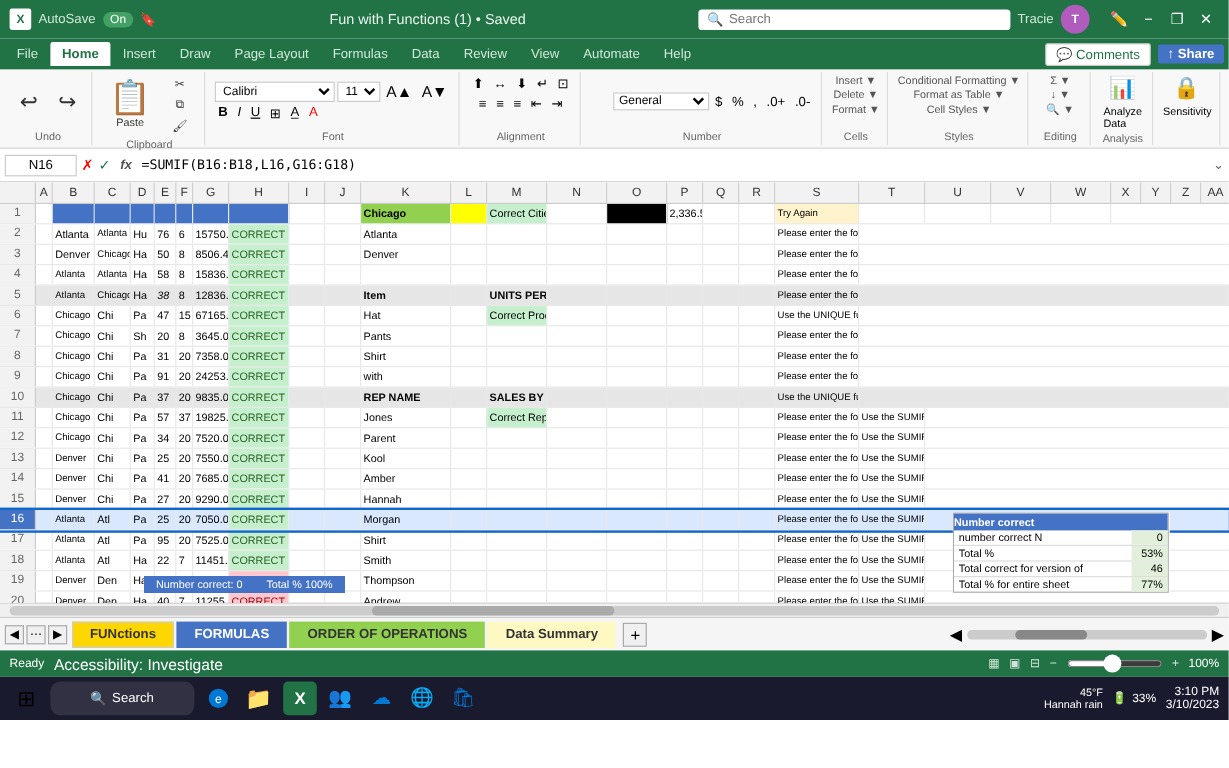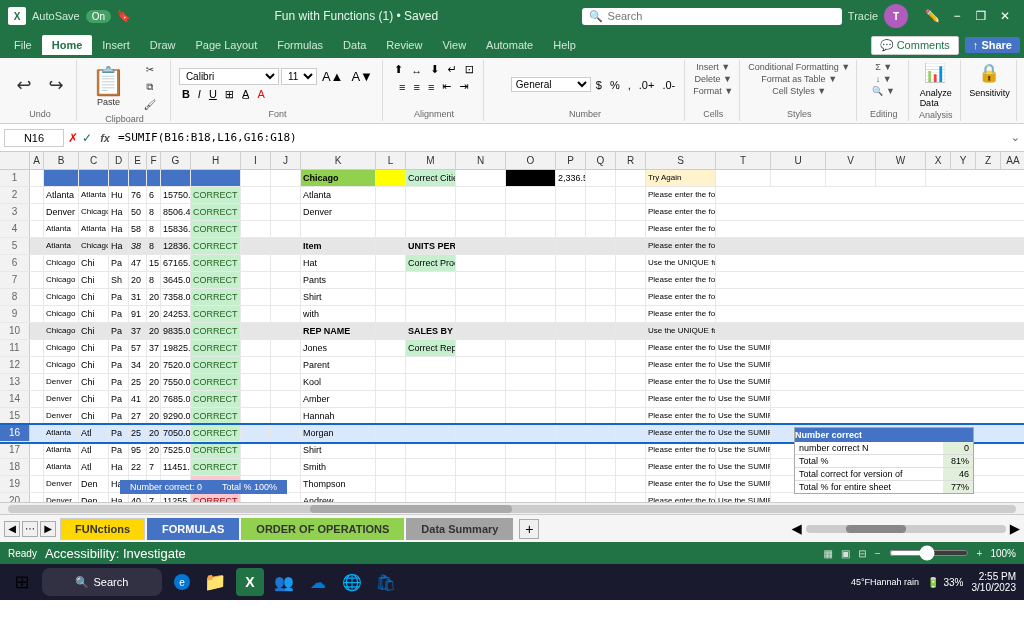--- a/index.html
+++ b/index.html
@@ -60,21 +60,21 @@
     .grid-row { display: flex; min-height: 16px; border-bottom: 1px solid #e8e8e8; }
     .row-num { width: 30px; min-width: 30px; background: #f2f2f2; border-right: 1px solid #ccc; text-align: center; font-size: 10px; color: #666; line-height: 16px; flex-shrink: 0; }
     .cell { border-right: 1px solid #e8e8e8; font-size: 9px; padding: 0 2px; overflow: hidden; white-space: nowrap; flex-shrink: 0; line-height: 16px; }
 
     
     #sheet-tabs { display: flex; align-items: center; background: #f5f5f5; border-top: 1px solid #ccc; height: 28px; padding: 0 4px; }
     .sheet-tab { padding: 4px 14px; cursor: pointer; font-size: 11px; border: 1px solid transparent; border-radius: 0; margin-right: 2px; }
     .sheet-tab.functions { background: #ffd700; color: #333; font-weight: bold; border: 1px solid #ccc; }
     .sheet-tab.formulas { background: #4472c4; color: white; font-weight: bold; }
     .sheet-tab.order-ops { background: #92d050; color: #333; font-weight: bold; }
-    .sheet-tab.data-summary { background: #a3a3a3; color: #333; font-weight: bold; }
+    .sheet-tab.data-summary { background: #fef9c3; color: #333; font-weight: bold; }
     .tab-nav { display: flex; gap: 2px; align-items: center; margin-right: 4px; }
     .tab-nav-btn { width: 16px; height: 16px; border: 1px solid #aaa; background: #f0f0f0; cursor: pointer; font-size: 10px; display: flex; align-items: center; justify-content: center; }
     .add-sheet { margin-left: 4px; width: 20px; height: 20px; border: 1px solid #aaa; background: #f0f0f0; cursor: pointer; font-size: 14px; display: flex; align-items: center; justify-content: center; }
 
     
     #status-bar { display: flex; align-items: center; background: #217346; height: 22px; color: white; font-size: 10px; padding: 0 8px; gap: 8px; }
     .status-right { margin-left: auto; display: flex; gap: 8px; align-items: center; }
     .zoom-display { font-size: 10px; }
     .view-btn { font-size: 10px; cursor: pointer; opacity: 0.8; }
 
@@ -779,21 +779,21 @@
   </div>
 
   <div style="position:absolute;bottom:8px;right:50px;background:white;border:1px solid #aaa;font-size:9px;z-index:10;min-width:180px;">
     <div style="background:#4472c4;color:white;padding:2px 0;font-weight:bold;">Number correct</div>
     <div style="display:flex;border-bottom:1px solid #ddd;">
       <div style="padding:1px 4px;flex:1;">number correct N</div>
       <div style="padding:1px 4px;background:#e2efda;min-width:30px;text-align:right;">0</div>
     </div>
     <div style="display:flex;border-bottom:1px solid #ddd;">
       <div style="padding:1px 4px;flex:1;">Total %</div>
-      <div style="padding:1px 4px;background:#e2efda;min-width:30px;text-align:right;">81%</div>
+      <div style="padding:1px 4px;background:#e2efda;min-width:30px;text-align:right;">53%</div>
     </div>
     <div style="display:flex;border-bottom:1px solid #ddd;">
       <div style="padding:1px 4px;flex:1;">Total correct for version of</div>
       <div style="padding:1px 4px;background:#e2efda;min-width:30px;text-align:right;">46</div>
     </div>
     <div style="display:flex;">
       <div style="padding:1px 4px;flex:1;">Total % for entire sheet</div>
       <div style="padding:1px 4px;background:#e2efda;min-width:30px;text-align:right;">77%</div>
     </div>
   </div>
@@ -856,26 +856,26 @@
         <text x="9" y="13" text-anchor="middle" fill="white" font-size="10">e</text>
       </svg>
   </div>
   <div class="taskbar-btn" style="color:#ffb900;font-size:18px;">📁</div>
   <div class="taskbar-btn" style="background:#217346;border-radius:4px;font-size:14px;color:white;font-weight:bold;">X</div>
   <div class="taskbar-btn" style="font-size:16px;">👥</div>
   <div class="taskbar-btn" style="color:#0078d4;font-size:16px;">☁</div>
   <div class="taskbar-btn" style="font-size:16px;">🌐</div>
   <div class="taskbar-btn" style="color:#0078d4;font-size:16px;">🛍</div>
   <div class="taskbar-right">
-    <div style="display:flex;flex-direction:row;align-items:flex-end;font-size:9px;">
+    <div style="display:flex;flex-direction:column;align-items:flex-end;font-size:9px;">
       <span>45°F</span>
       <span>Hannah rain</span>
     </div>
     <div style="display:flex;gap:4px;align-items:center;">
       <span>🔋</span>
       <span>33%</span>
     </div>
     <div class="taskbar-time">
-      <div>2:55 PM</div>
+      <div>3:10 PM</div>
       <div>3/10/2023</div>
     </div>
   </div>
 </div>
 
 </body></html>

